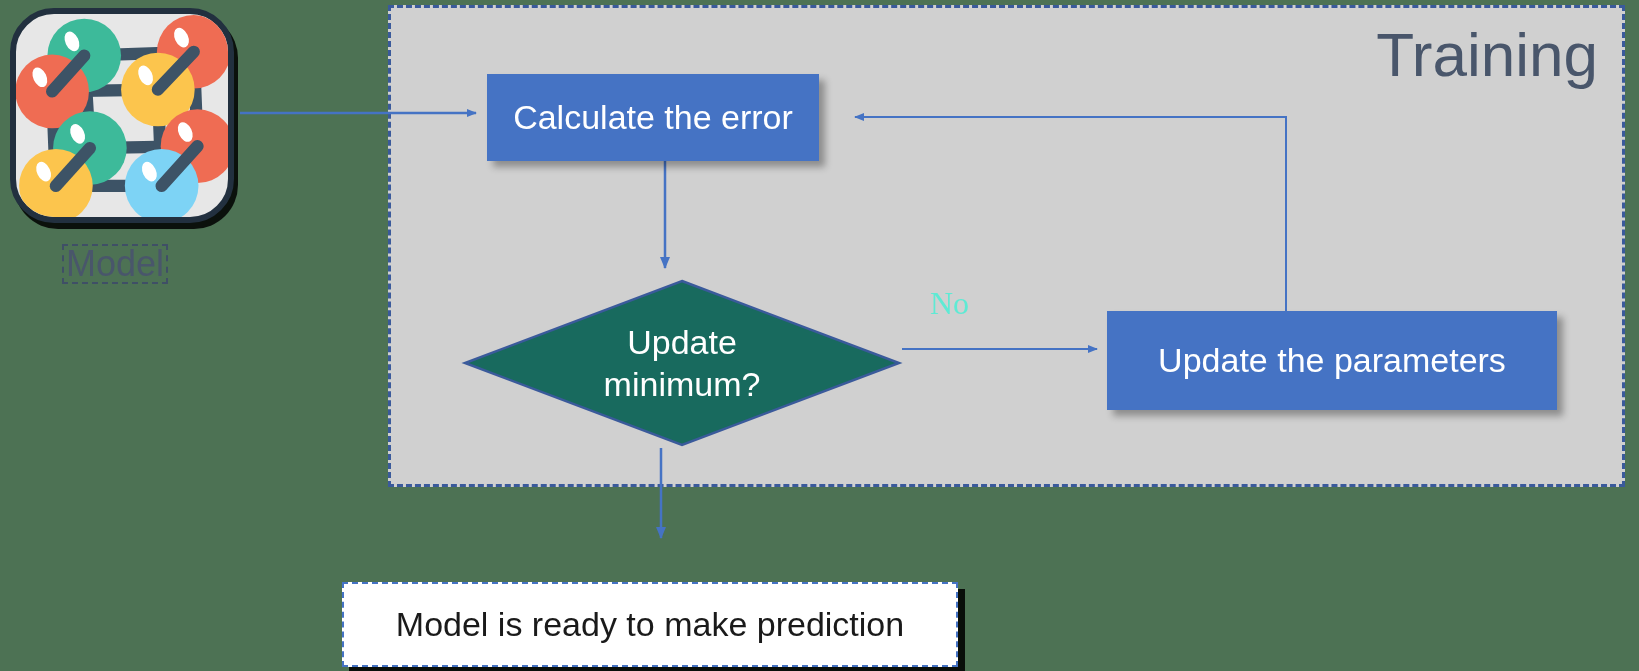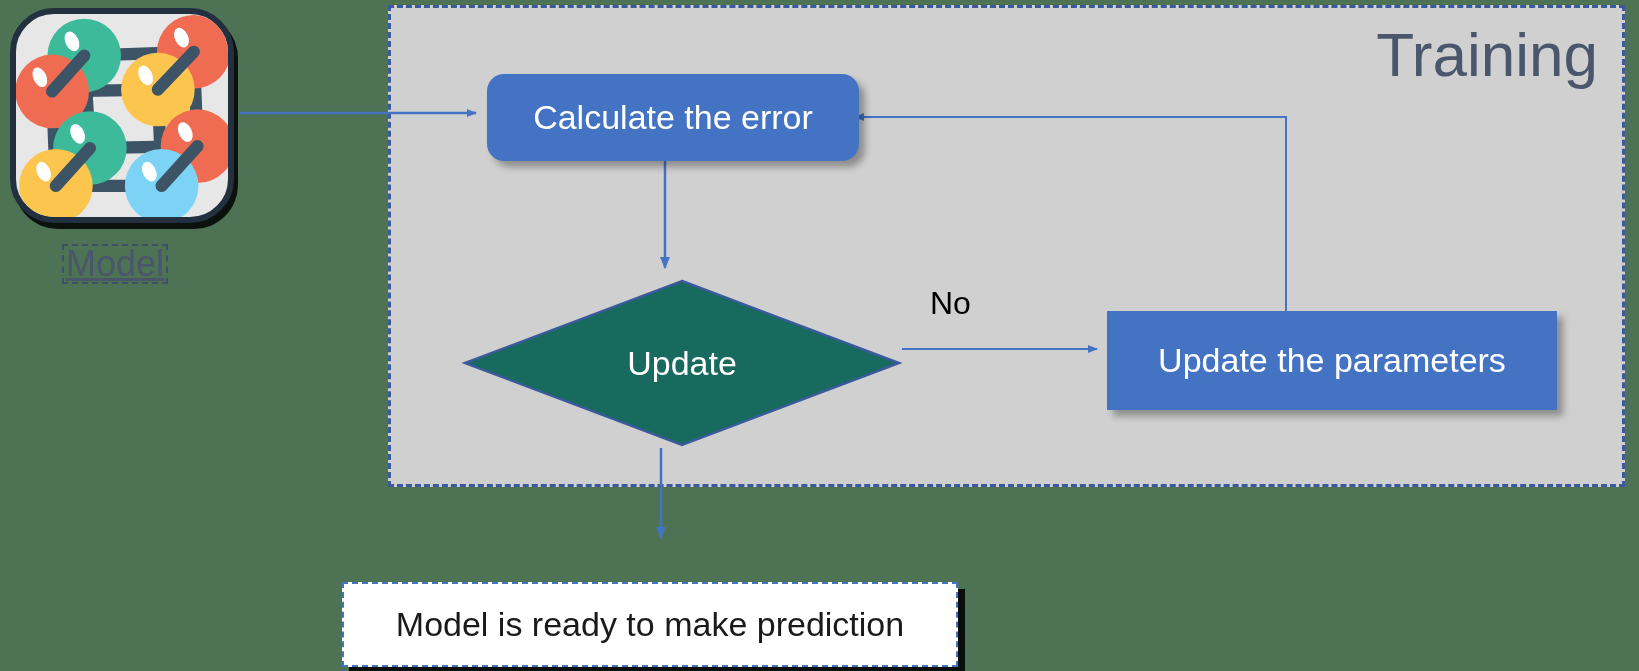--- a/index.html
+++ b/index.html
@@ -59,23 +59,22 @@
     font-size: 34px;
     line-height: 1.15;
     box-shadow: 6px 6px 7px rgba(0,0,0,0.32);
     box-sizing: border-box;
     white-space: nowrap;
   }
 
   #box-calculate {
     left: 487px;
     top: 74px;
-    width: 372px;
+    width: 332px;
     height: 87px;
-    border-radius: 17px;
   }
 
   #box-update {
     left: 1107px;
     top: 311px;
     width: 450px;
     height: 99px;
   }
 
   
@@ -119,24 +118,25 @@
     color: #1a1a1a;
     font-size: 34px;
     box-shadow: 7px 7px 0px rgba(0,0,0,0.88);
     white-space: nowrap;
     margin-top: 36px;
   }
 
   
   .edge-label {
     position: absolute;
-    color: #000000;
+    color: #5eead4;
     font-size: 32px;
     line-height: 1;
     white-space: nowrap;
+    font-family: Liberation Serif, serif;
   }
   #label-no { left: 930px; top: 287px; }
 
   
   #model-group {
     position: absolute;
     left: 6px;
     top: 6px;
     width: 232px;
     height: 285px;
@@ -157,21 +157,20 @@
   #model-label {
     position: absolute;
     left: 56px;
     top: 238px;
     font-size: 36px;
     line-height: 1;
     color: #49566b;
     border: 2px dashed #3f4f66;
     padding: 0 2px;
     white-space: nowrap;
-    text-decoration: underline;
   }
 
   
   #connectors {
     position: absolute;
     left: 0; top: 0;
     width: 1639px;
     height: 671px;
     pointer-events: none;
     overflow: visible;
@@ -220,20 +219,21 @@
   <div class="proc-box" id="box-calculate">
     <span>Calculate the error</span>
   </div>
 
   <div class="diamond-wrap">
     <svg viewBox="0 0 440 170" xmlns="http://www.w3.org/2000/svg">
       <polygon points="220,3 437,85 220,167 3,85" fill="#186a5e" stroke="#3a5a9b" stroke-width="2.5"></polygon>
     </svg>
     <div class="diamond-label">
       <span>Update</span>
+      <span>minimum?</span>
     </div>
   </div>
 
   <div class="edge-label" id="label-no">No</div>
 
   <div class="proc-box" id="box-update">
     <span>Update the parameters</span>
   </div>
 
   <div id="box-result">

